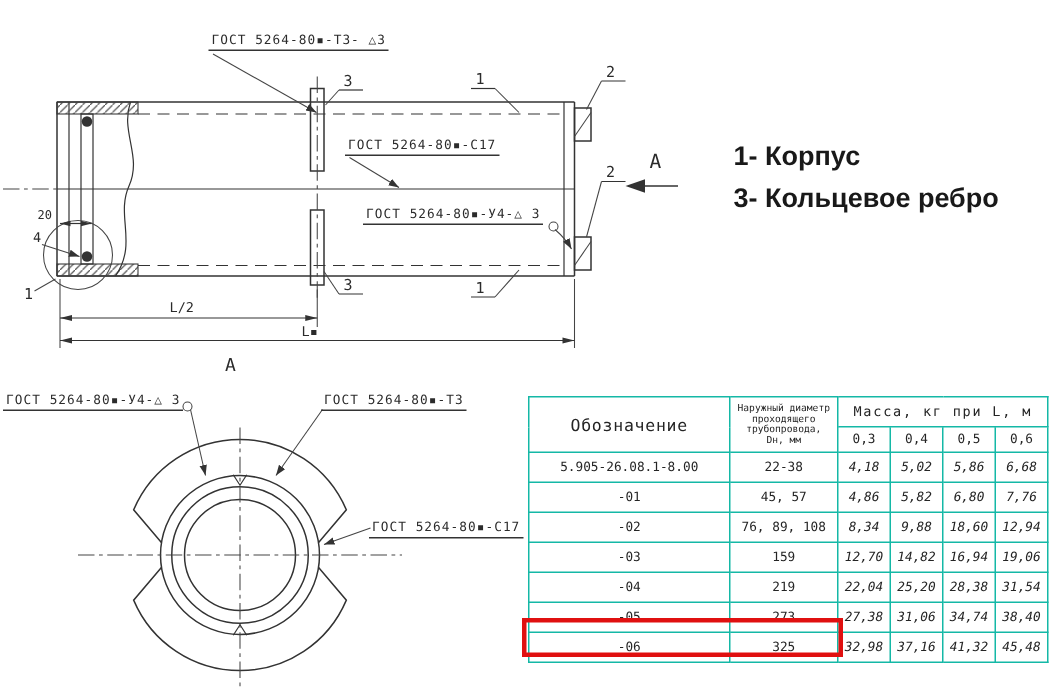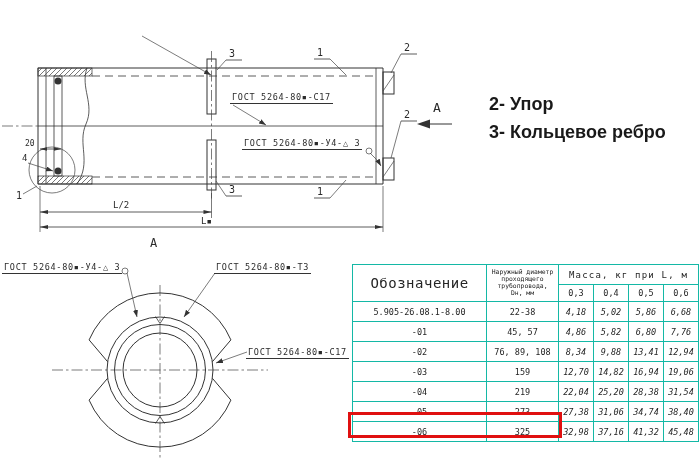--- a/index.html
+++ b/index.html
@@ -24,21 +24,21 @@
 
   
   .legend{position:absolute;left:489px;top:90px;font-family:"Liberation Sans",sans-serif;
           font-size:18px;font-weight:600;color:#191919;line-height:28px;}
 
   
   .tablewrap{position:absolute;left:352px;top:264px;}
   table.masstable{border-collapse:collapse;table-layout:fixed;}
   .masstable th,.masstable td{border:1px solid #14b8a6;text-align:center;vertical-align:middle;
           font-weight:normal;color:#242424;padding:0;overflow:hidden;}
-  .th-des{font-size:14px;letter-spacing:.5px;}
+  .th-des{font-size:11px;letter-spacing:.5px;}
   .th-dia div{font-size:6.4px;line-height:7px;letter-spacing:0;}
   .th-mass{font-size:9px;letter-spacing:1.2px;height:19px;}
   .th-len{font-size:8.5px;height:16px;}
   .masstable td{height:19px;font-size:8.5px;}
   .c-des{text-align:right;padding-right:26px;font-size:9px;}
   .c-dia{font-size:8.5px;margin-left:25px;}
   .c-num{font-size:8.5px;font-style:italic;}
 
   
   .hbox{position:absolute;left:348px;top:412px;width:214px;height:26px;
@@ -186,28 +186,29 @@
       <line class="cl" x1="160" y1="30" x2="160" y2="203"></line>
     </g>
     <g>
       <circle class="thin" cx="125" cy="16" r="3"></circle>
       <line class="thin" x1="127" y1="18" x2="137" y2="62" marker-end="url(#arr2)"></line>
       <line class="thin" x1="215" y1="18" x2="184" y2="62" marker-end="url(#arr2)"></line>
       <line class="thin" x1="247" y1="97" x2="216" y2="108" marker-end="url(#arr2)"></line>
     </g>
   </svg>
 
+  <div class="weld-label" style="left:139px;top:22px;">ГОСТ 5264-80▪-Т3- △3</div>
   <div class="weld-label" style="left:230px;top:92px;">ГОСТ 5264-80▪-С17</div>
   <div class="weld-label" style="left:242px;top:138px;">ГОСТ 5264-80▪-У4-△ 3</div>
   <div class="weld-label" style="left:2px;top:262px;">ГОСТ 5264-80▪-У4-△ 3</div>
   <div class="weld-label" style="left:214px;top:262px;">ГОСТ 5264-80▪-Т3</div>
   <div class="weld-label" style="left:246px;top:347px;">ГОСТ 5264-80▪-С17</div>
 
   <div class="legend">
-    <div>2- Упор</div>
+    <div>1- Корпус</div>
     <div>3- Кольцевое ребро</div>
   </div>
 
   <div class="tablewrap">
     <table class="masstable">
       <colgroup>
         <col style="width:134px">
           <col style="width:72px">
         <col style="width:35px">
           <col style="width:35px">
@@ -247,21 +248,21 @@
             <td class="c-num">4,86</td>
             <td class="c-num">5,82</td>
             <td class="c-num">6,80</td>
             <td class="c-num">7,76</td>
           </tr>
           <tr>
             <td class="c-des">-02</td>
             <td class="c-dia">76, 89, 108</td>
             <td class="c-num">8,34</td>
             <td class="c-num">9,88</td>
-            <td class="c-num">13,41</td>
+            <td class="c-num">18,60</td>
             <td class="c-num">12,94</td>
           </tr>
           <tr>
             <td class="c-des">-03</td>
             <td class="c-dia">159</td>
             <td class="c-num">12,70</td>
             <td class="c-num">14,82</td>
             <td class="c-num">16,94</td>
             <td class="c-num">19,06</td>
           </tr>

